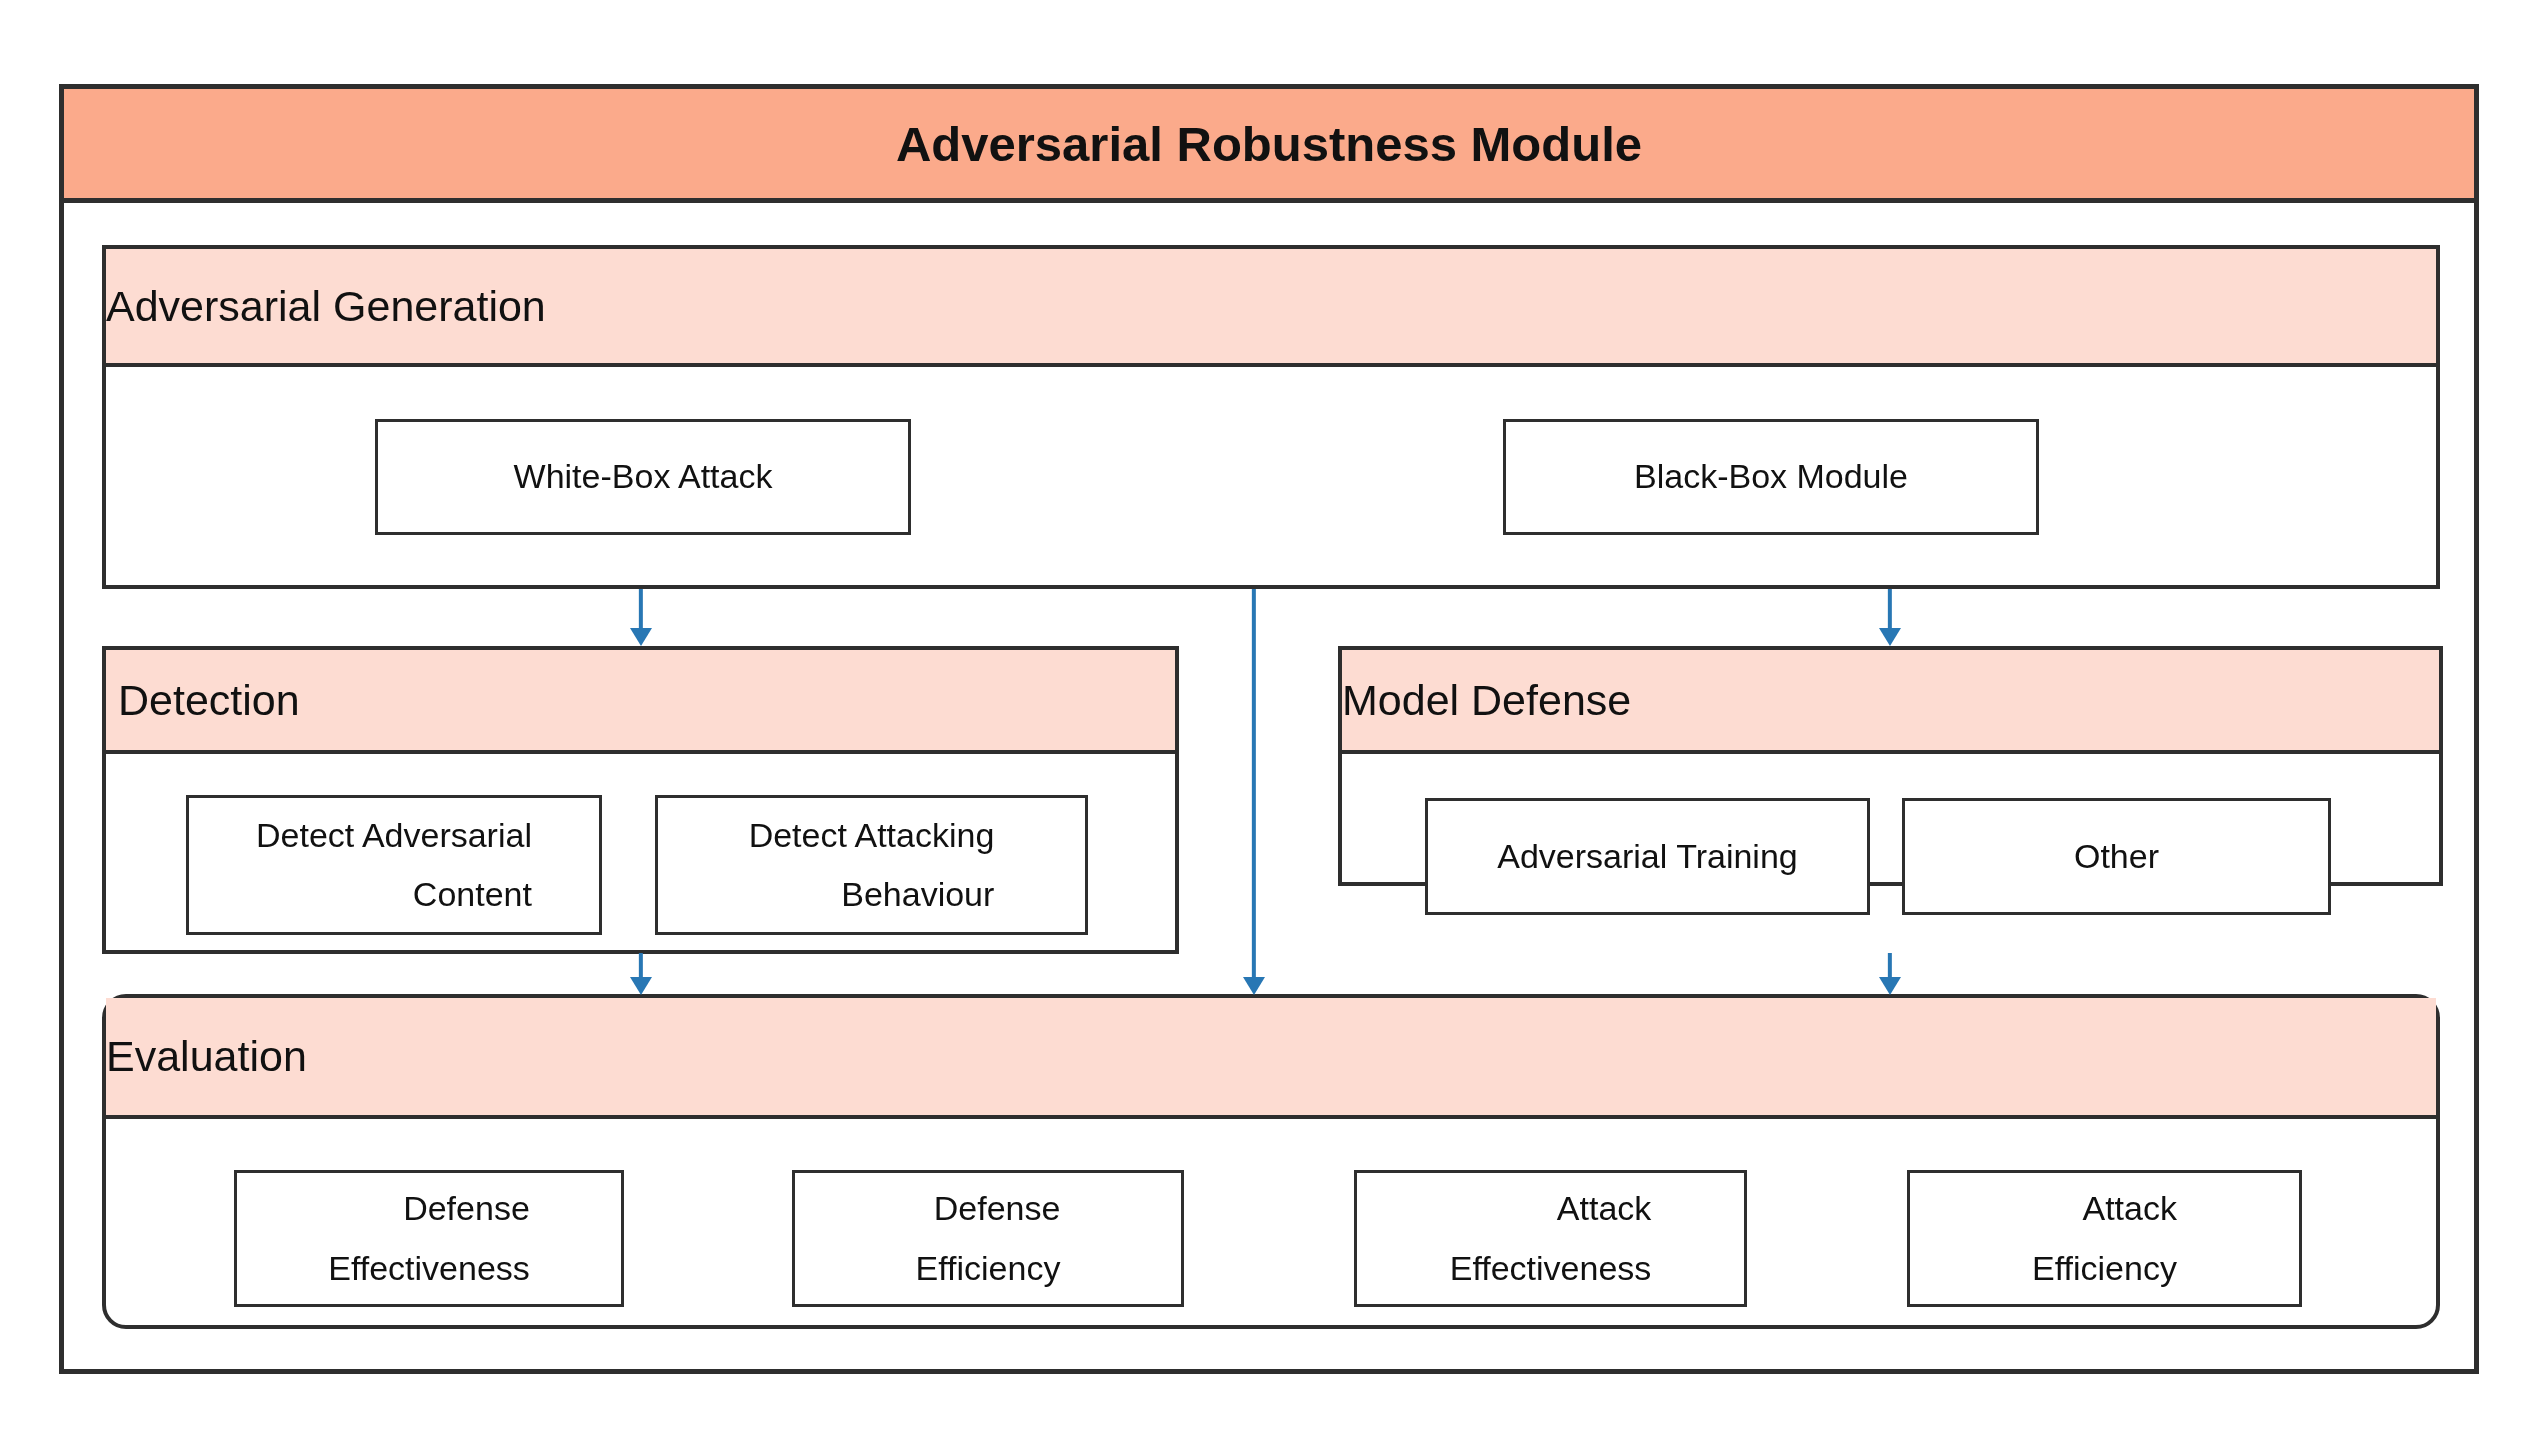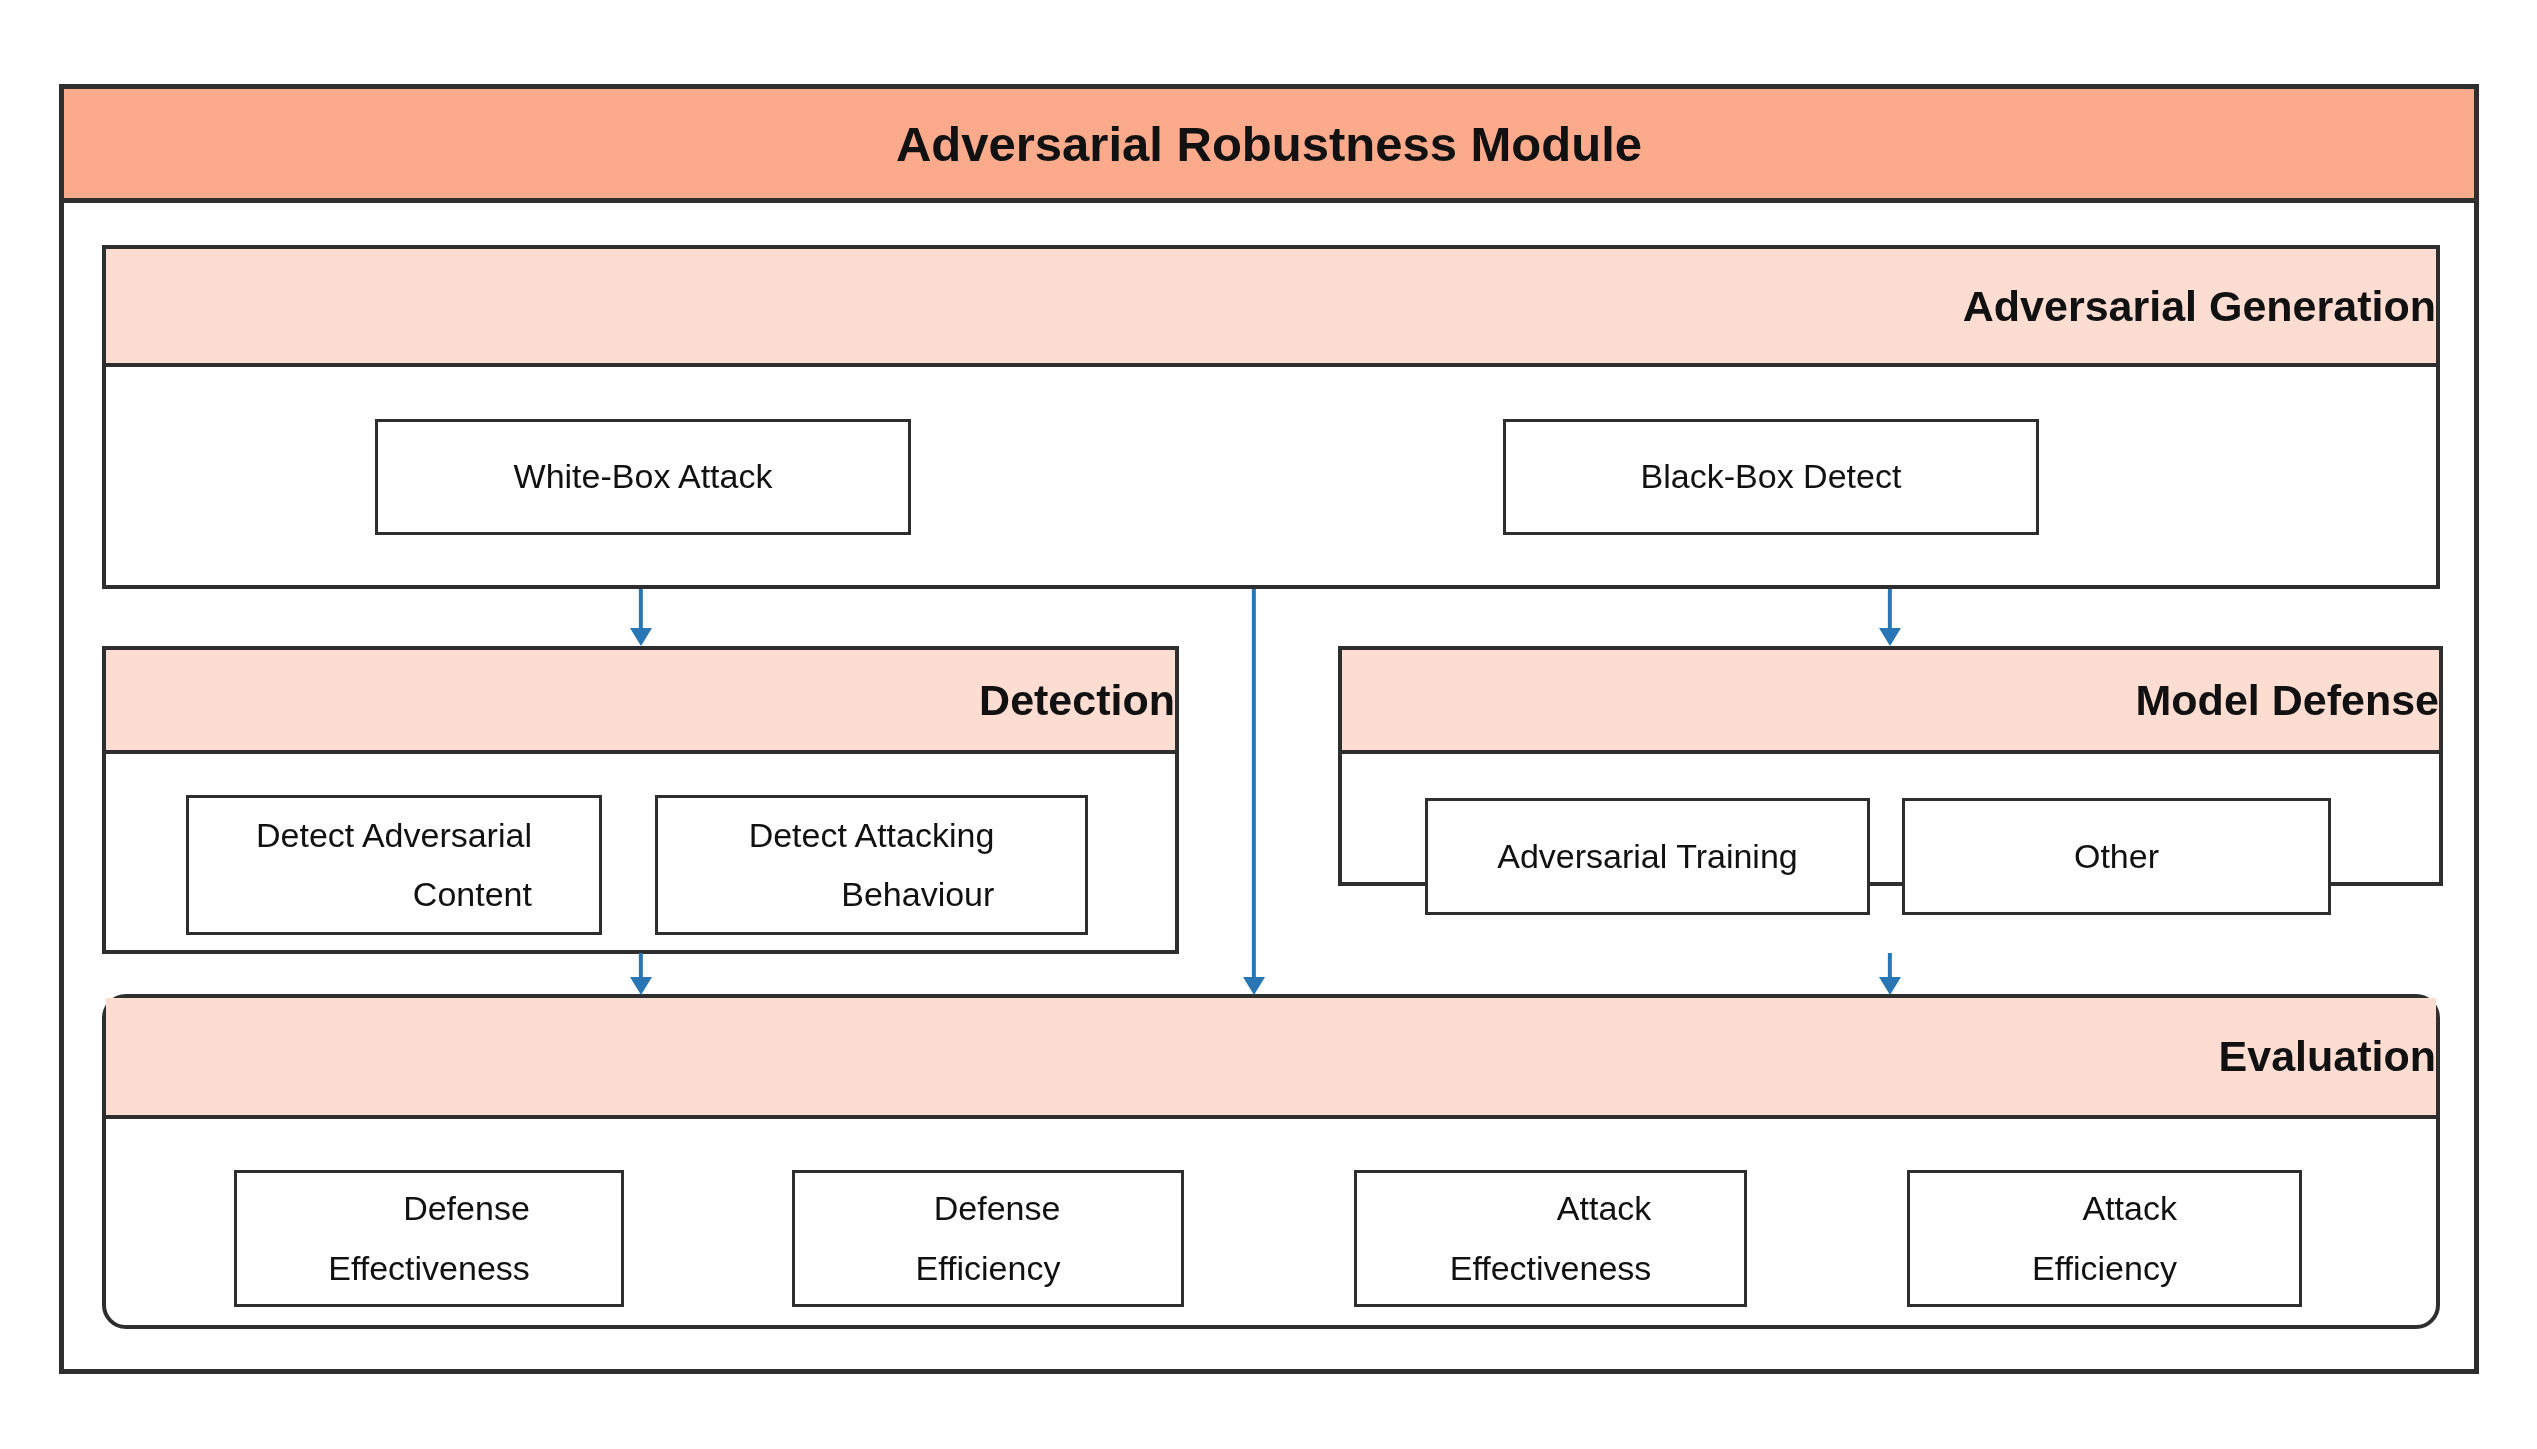--- a/index.html
+++ b/index.html
@@ -38,22 +38,22 @@
   }
   .section {
     position: absolute;
     border: 4.8px solid var(--border-col);
     background: #ffffff;
   }
   .section-header {
     width: 100%;
     background: var(--header-bg);
     border-bottom: 4.8px solid var(--border-col);
-    display: flex; align-items: center; justify-content: flex-end;
-    font-size: 43px; font-weight: bold;
+    display: flex; align-items: center; justify-content: flex-start;
+    font-size: 43px; font-weight: normal;
   }
   .sec-generation { left: 102px; top: 245px;  width: 2338px; height: 344px; }
   .sec-generation .section-header { height: 118px; }
   .sec-detection  { left: 102px; top: 646px; width: 1077px; height: 308px; }
   .sec-detection .section-header { height: 104px; padding-left: 12px; }
   .sec-defense    { left: 1338px; top: 646px; width: 1105px; height: 240px; }
   .sec-defense .section-header { height: 104px; }
   .sec-evaluation { left: 102px; top: 994px; width: 2338px; height: 335px; border-radius: 24px; }
   .sec-evaluation .section-header { height: 121px; }
   .node {
@@ -111,21 +111,21 @@
 
   <div class="section sec-generation">
     <div class="section-header">
       <span>Adversarial Generation</span>
     </div>
   </div>
   <div class="node n-whitebox">
     <span>White-Box Attack</span>
   </div>
   <div class="node n-blackbox">
-    <span>Black-Box Detect</span>
+    <span>Black-Box Module</span>
   </div>
 
   <div class="section sec-detection">
     <div class="section-header">
       <span>Detection</span>
     </div>
   </div>
   <div class="node n-content">
     <span>Detect Adversarial
 Content</span>

